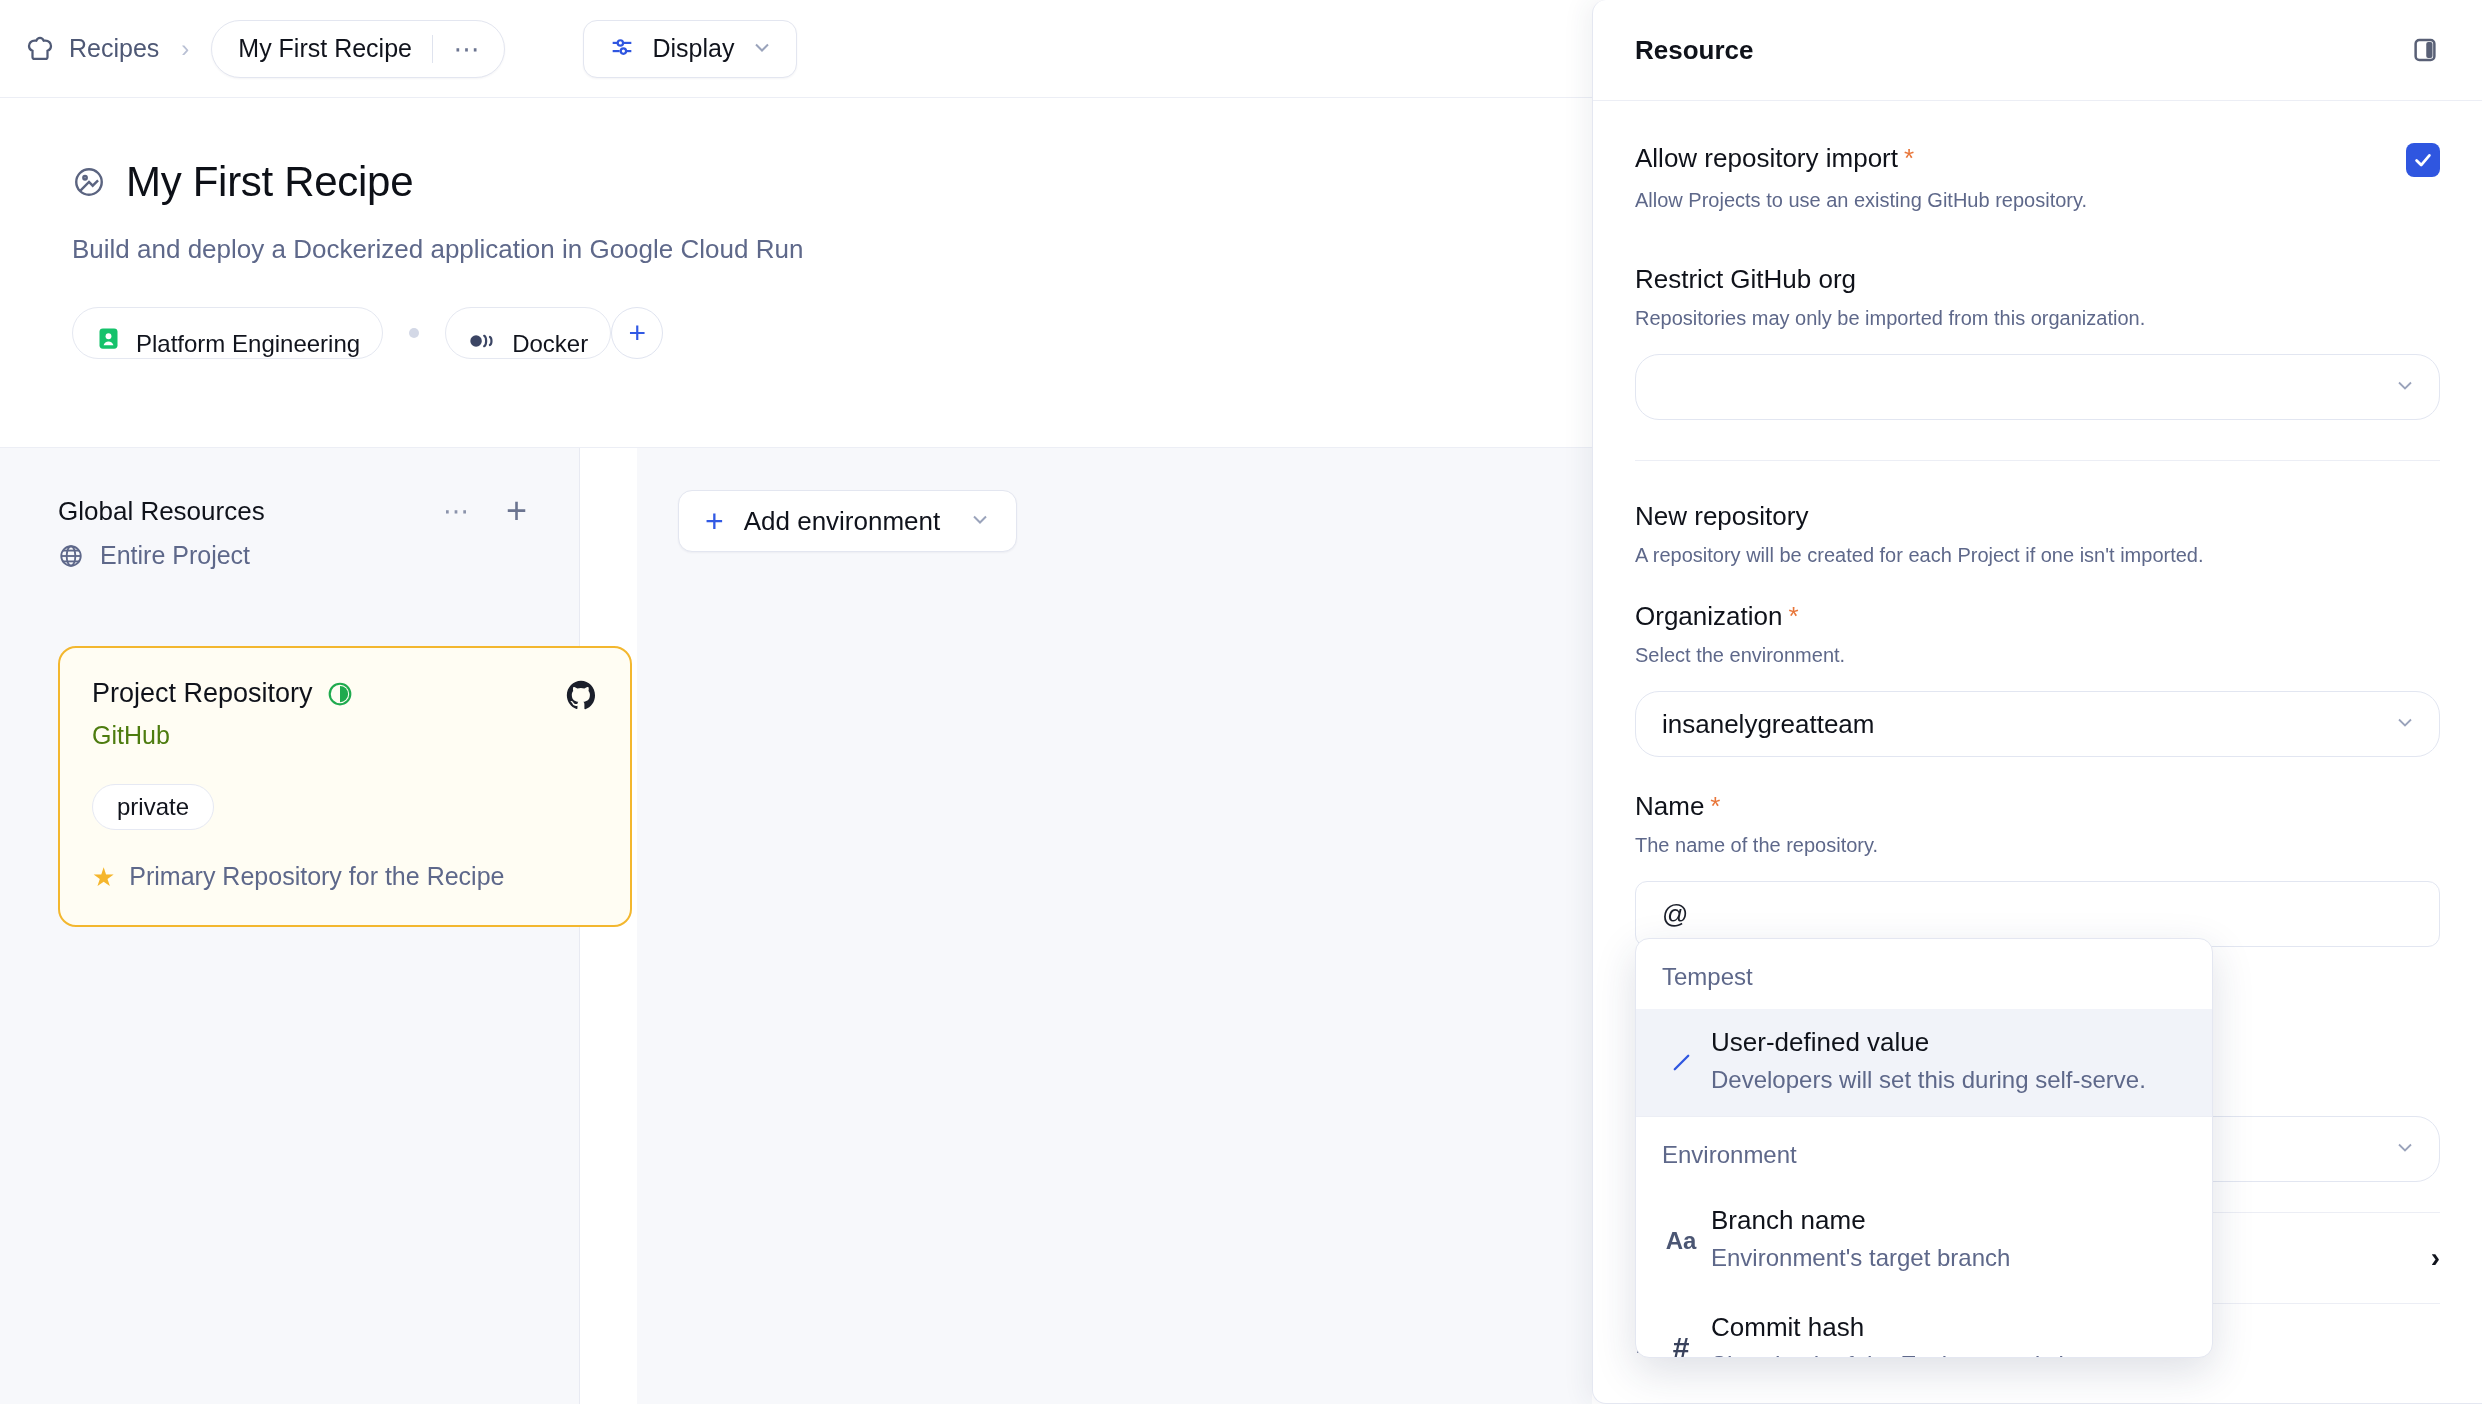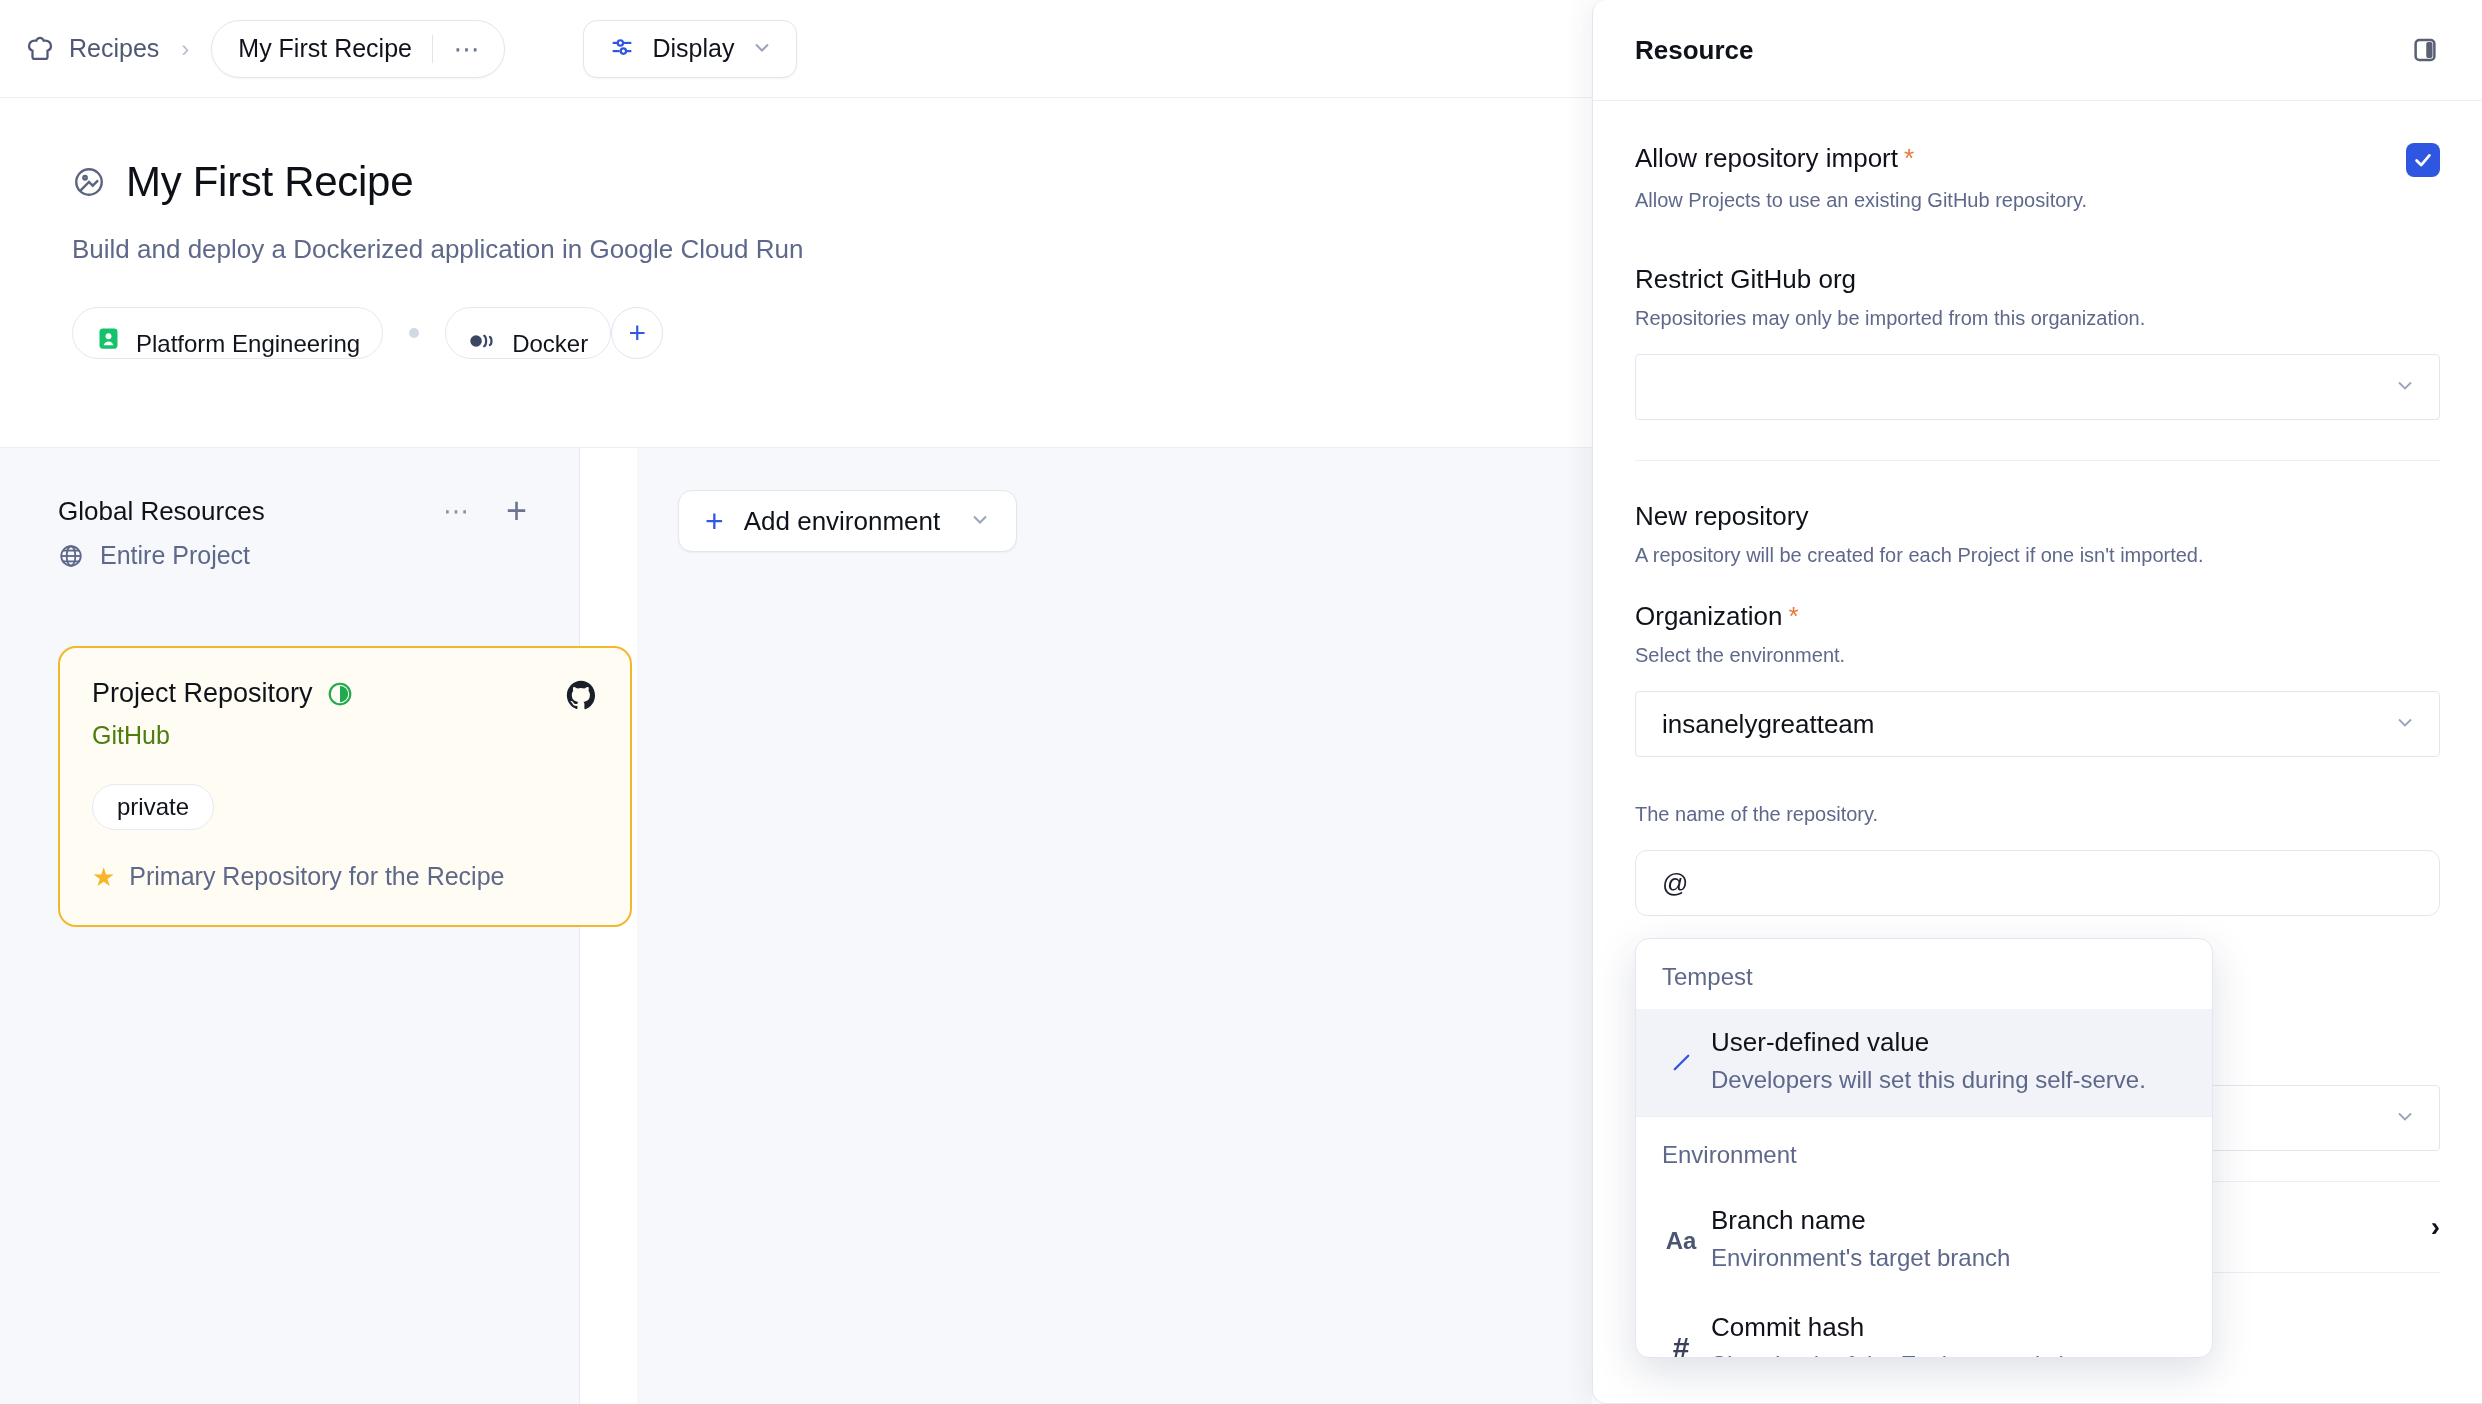--- a/index.html
+++ b/index.html
@@ -130,21 +130,21 @@
   .field-desc { margin-top: 12px; font-size: 20px; color: #5e688a; }
 
   .checkbox {
     width: 34px; height: 34px; border-radius: 8px; background: #2f56e0;
     display: flex; align-items: center; justify-content: center; cursor: pointer; flex: none;
   }
   .checkbox svg { width: 22px; height: 22px; color: #fff; display:block; }
 
   .select {
     margin-top: 24px; height: 66px; width: 100%; border: 1.5px solid #e2e6f1;
-    border-radius: 4px; background: #fff; display: flex; align-items: center;
+    border-radius: 24px; background: #fff; display: flex; align-items: center;
     justify-content: space-between; padding: 0 22px 0 26px; cursor: pointer;
   }
   .select .val { font-size: 26px; color: #0f121a; }
   .select .ph { font-size: 26px; color: #aeb5c8; }
   .input {
     margin-top: 24px; height: 66px; width: 100%; border: 1.5px solid #e2e6f1;
     border-radius: 12px; background: #fff; display: flex; align-items: center;
     padding: 0 26px; cursor: text;
   }
   .input .val { font-size: 26px; color: #1b1f2a; }
@@ -388,20 +388,21 @@
             <svg viewBox="0 0 24 24" fill="none" stroke="#9aa3bb" stroke-width="1.8" width="24" height="24">
                 <polyline points="6,9.5 12,15.5 18,9.5"></polyline>
               </svg>
           </span>
         </div>
       </div>
 
       <div class="gap-md"></div>
 
       <div class="field">
+        <div class="field-label"><span>Name</span><span class="req">*</span></div>
         <div class="field-desc">The name of the repository.</div>
         <div class="input">
           <span class="val">@</span>
         </div>
         <div class="err-text">&nbsp;</div>
       </div>
 
       <div style="height:122px;"></div>
 
       <div class="select" style="margin-top:0;">

